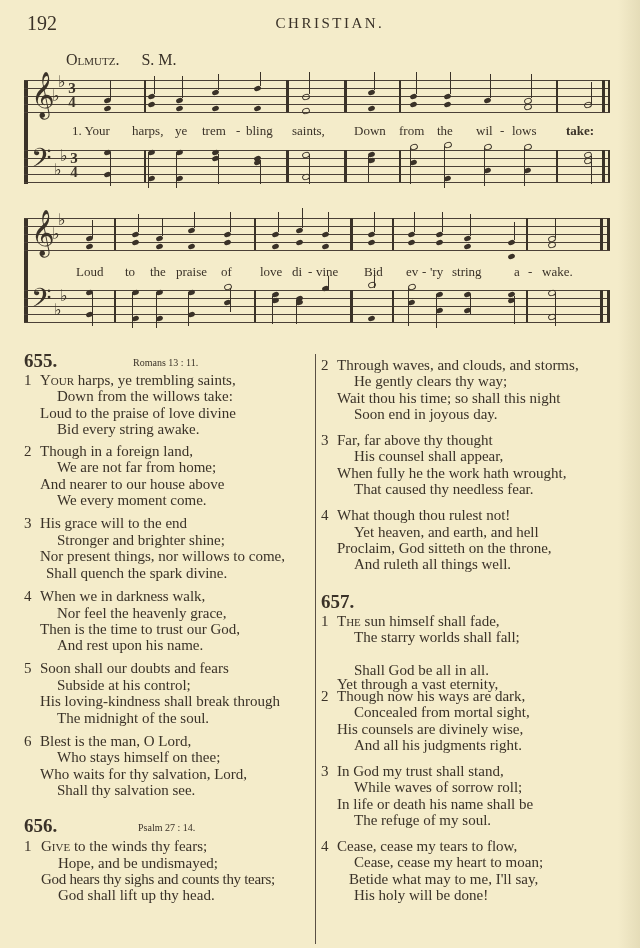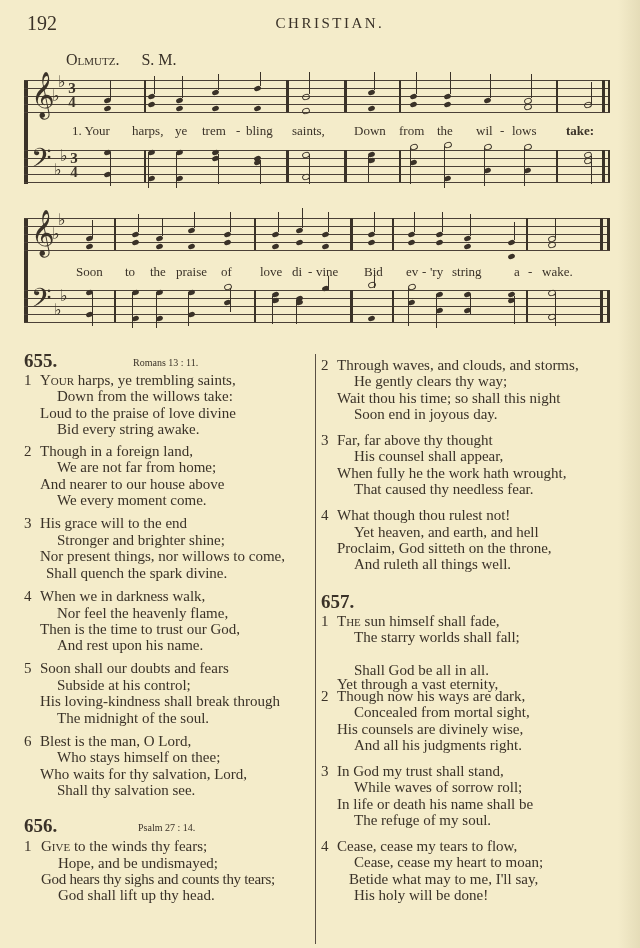--- a/index.html
+++ b/index.html
@@ -241,21 +241,21 @@
       <div class="stem" style="left:490px; top:4px; height:18px"></div>
     <div class="barline" style="left:502px; top:0; height:32px"></div>
     <div class="note half" style="left:524px; top:18px"></div>
       <div class="note half" style="left:524px; top:24px"></div>
       <div class="stem" style="left:531px; top:0; height:20px"></div>
     <div class="barline thick" style="left:576px; top:0; height:32px"></div>
       <div class="barline thick" style="left:583px; top:0; height:32px"></div>
   </div>
 
   <div class="lyrics" style="left:0; top:46px; width:586px;">
-    <span class="lyric" style="left:52px">Soon</span>
+    <span class="lyric" style="left:52px">Loud</span>
     <span class="lyric" style="left:101px">to</span>
     <span class="lyric" style="left:126px">the</span>
     <span class="lyric" style="left:152px">praise</span>
     <span class="lyric" style="left:197px">of</span>
     <span class="lyric" style="left:236px">love</span>
     <span class="lyric" style="left:268px">di</span>
     <span class="lyric" style="left:284px">-</span>
     <span class="lyric" style="left:292px">vine</span>
     <span class="lyric" style="left:340px">Bid</span>
     <span class="lyric" style="left:382px">ev</span>
@@ -345,21 +345,21 @@
 <div class="line-text" style="left:57px; top:492px;">We every moment come.</div>
 
 <div class="verse-num" style="left:24px; top:515px;">3</div>
 <div class="line-text" style="left:40px; top:515px;">His grace will to the end</div>
 <div class="line-text" style="left:57px; top:532px;">Stronger and brighter shine;</div>
 <div class="line-text" style="left:40px; top:548px;">Nor present things, nor willows to come,</div>
 <div class="line-text" style="left:46px; top:565px;font-family:Liberation Serif, serif;">Shall quench the spark divine.</div>
 
 <div class="verse-num" style="left:24px; top:588px;">4</div>
 <div class="line-text" style="left:40px; top:588px;">When we in darkness walk,</div>
-<div class="line-text" style="left:57px; top:605px;">Nor feel the heavenly flame,</div>
+<div class="line-text" style="left:57px; top:605px;">Nor feel the heavenly grace,</div>
 <div class="line-text" style="left:40px; top:621px;">Then is the time to trust our God,</div>
 <div class="line-text" style="left:57px; top:637px;">And rest upon his name.</div>
 
 <div class="verse-num" style="left:24px; top:660px;">5</div>
 <div class="line-text" style="left:40px; top:660px;">Soon shall our doubts and fears</div>
 <div class="line-text" style="left:57px; top:677px;">Subside at his control;</div>
 <div class="line-text" style="left:40px; top:693px;">His loving-kindness shall break through</div>
 <div class="line-text" style="left:57px; top:710px;">The midnight of the soul.</div>
 
 <div class="verse-num" style="left:24px; top:733px;">6</div>

